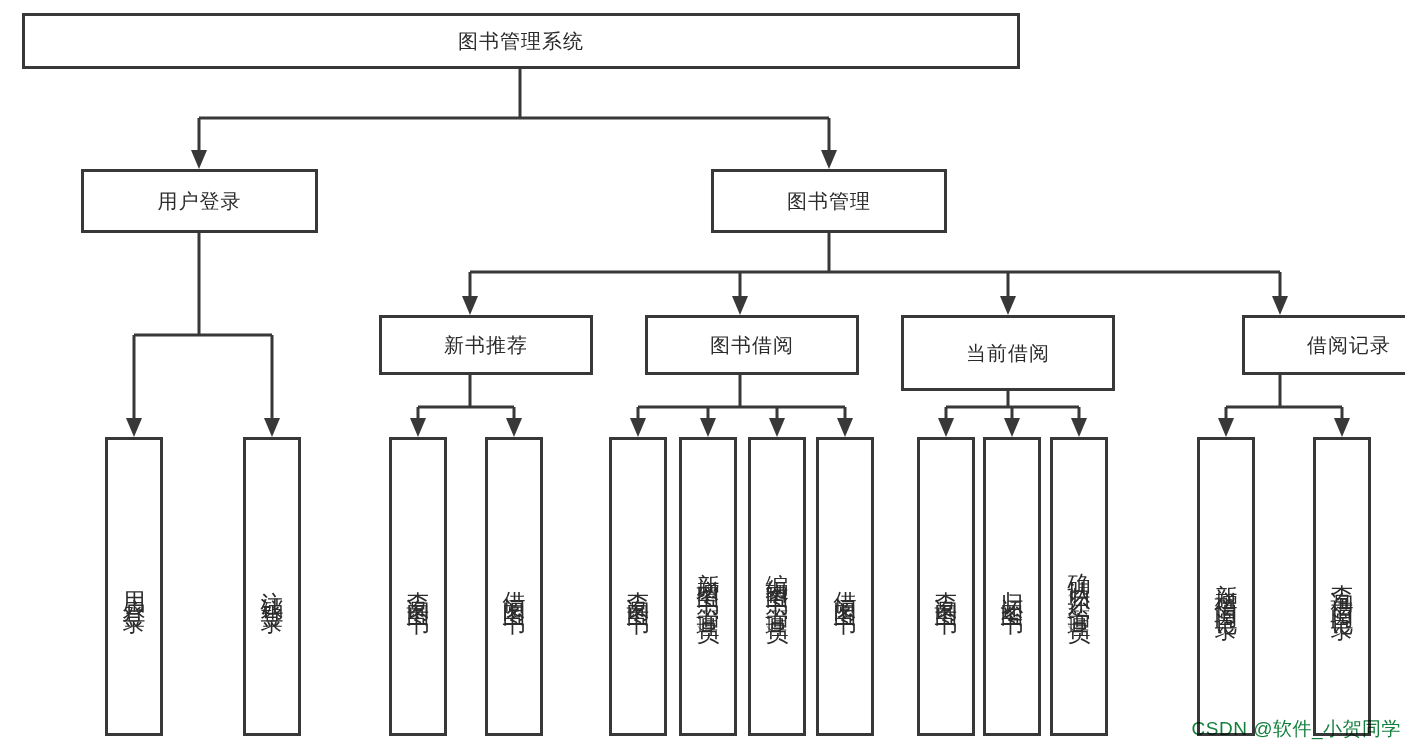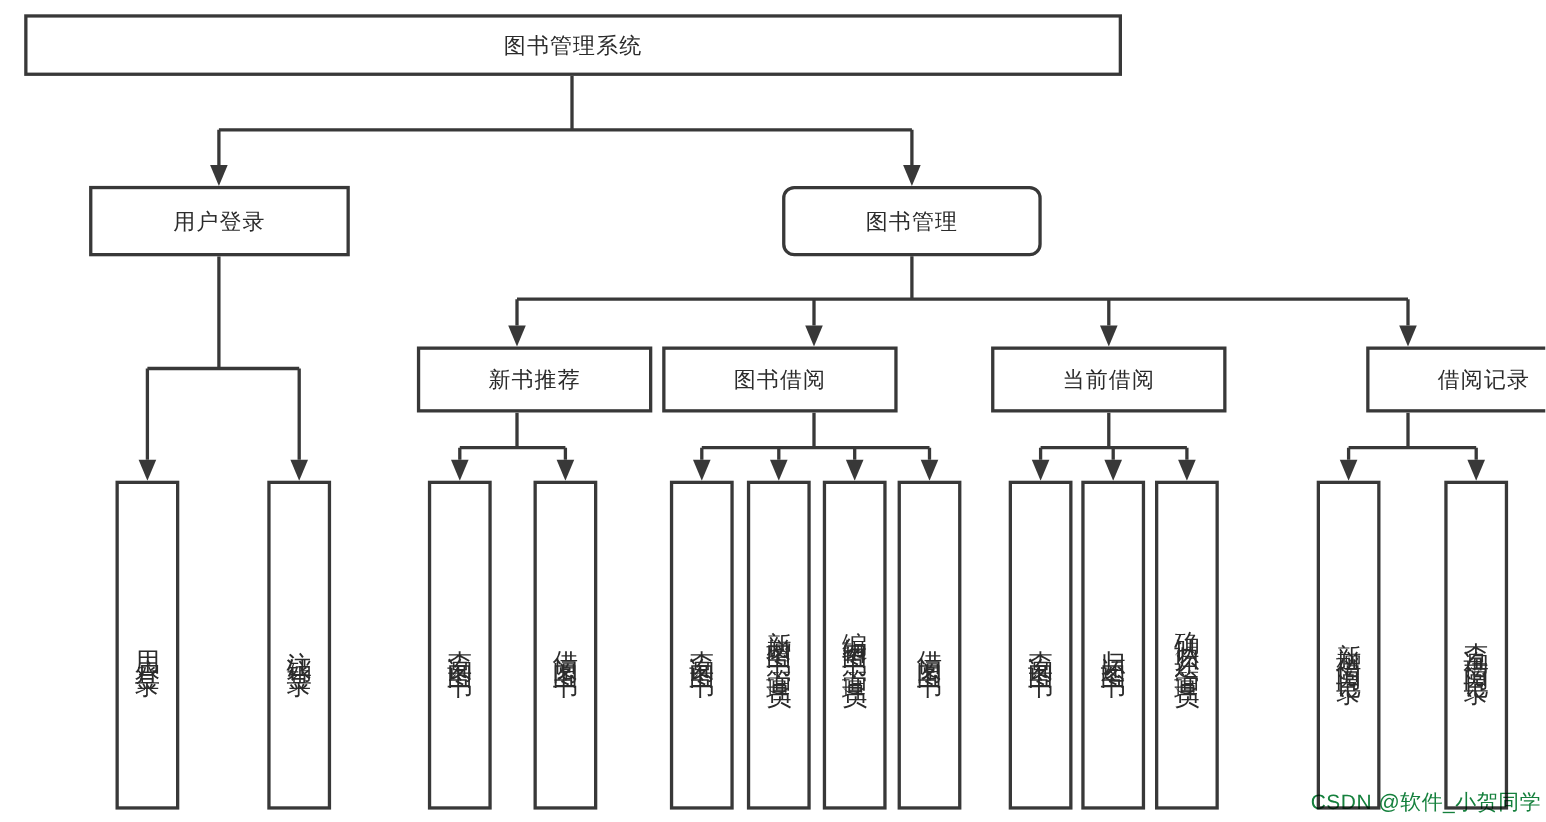--- a/index.html
+++ b/index.html
@@ -98,31 +98,31 @@
     </g>
   </svg>
 
   <div class="box h-box" style="left:22px; top:13px; width:998px; height:56px;text-align:center;">
     <span>图书管理系统</span>
   </div>
 
   <div class="box h-box" style="left:81px; top:169px; width:237px; height:64px;">
     <span>用户登录</span>
   </div>
-  <div class="box h-box" style="left:711px; top:169px; width:236px; height:64px;border-radius:11px;">
+  <div class="box h-box" style="left:711px; top:169px; width:236px; height:64px;">
     <span>图书管理</span>
   </div>
 
   <div class="box h-box" style="left:363px; top:315px; width:214px; height:60px;margin-left:16px;">
     <span>新书推荐</span>
   </div>
-  <div class="box h-box" style="left:602px; top:315px; width:214px; height:60px;">
+  <div class="box h-box" style="left:645px; top:315px; width:214px; height:60px;">
     <span>图书借阅</span>
   </div>
-  <div class="box h-box" style="left:901px; top:315px; width:214px; height:60px;">
+  <div class="box h-box" style="left:901px; top:315px; width:214px; height:76px;">
     <span>当前借阅</span>
   </div>
   <div class="box h-box" style="left:1242px; top:315px; width:214px; height:60px;">
     <span>借阅记录</span>
   </div>
 
   <div class="box leaf" style="left:105px;">
     <span>用户登录</span>
   </div>
   <div class="box leaf" style="left:243px;">

